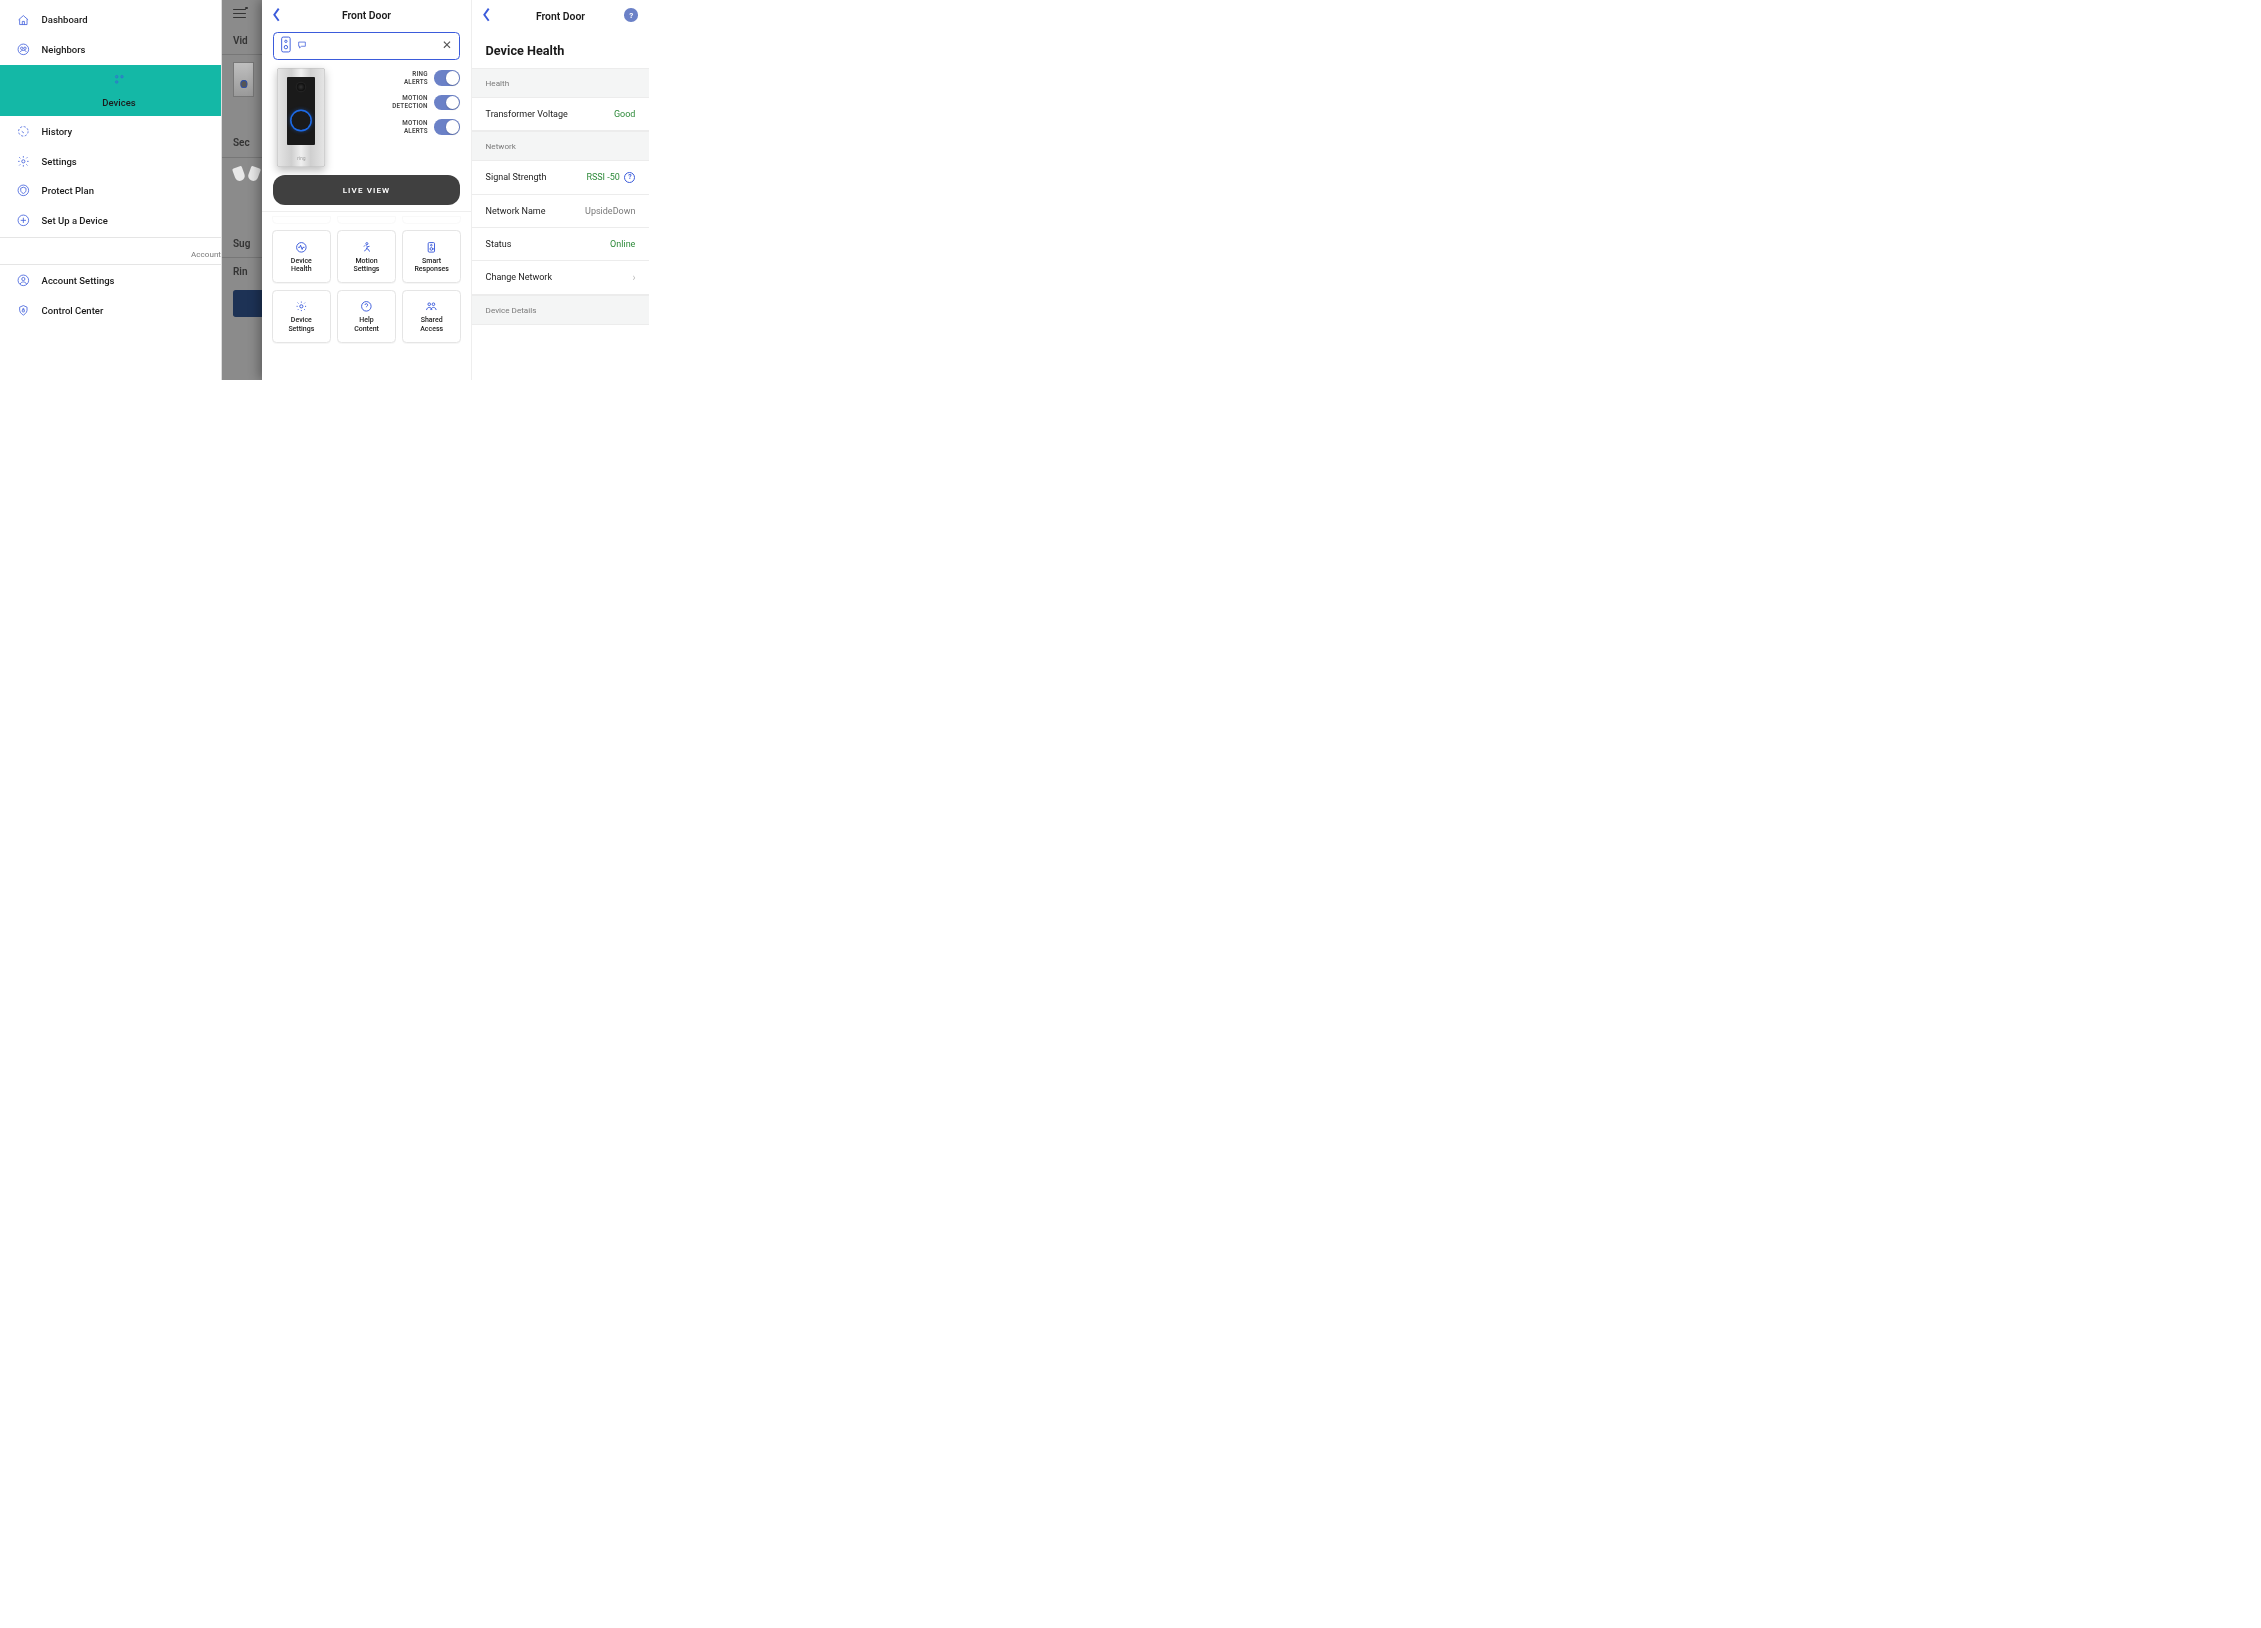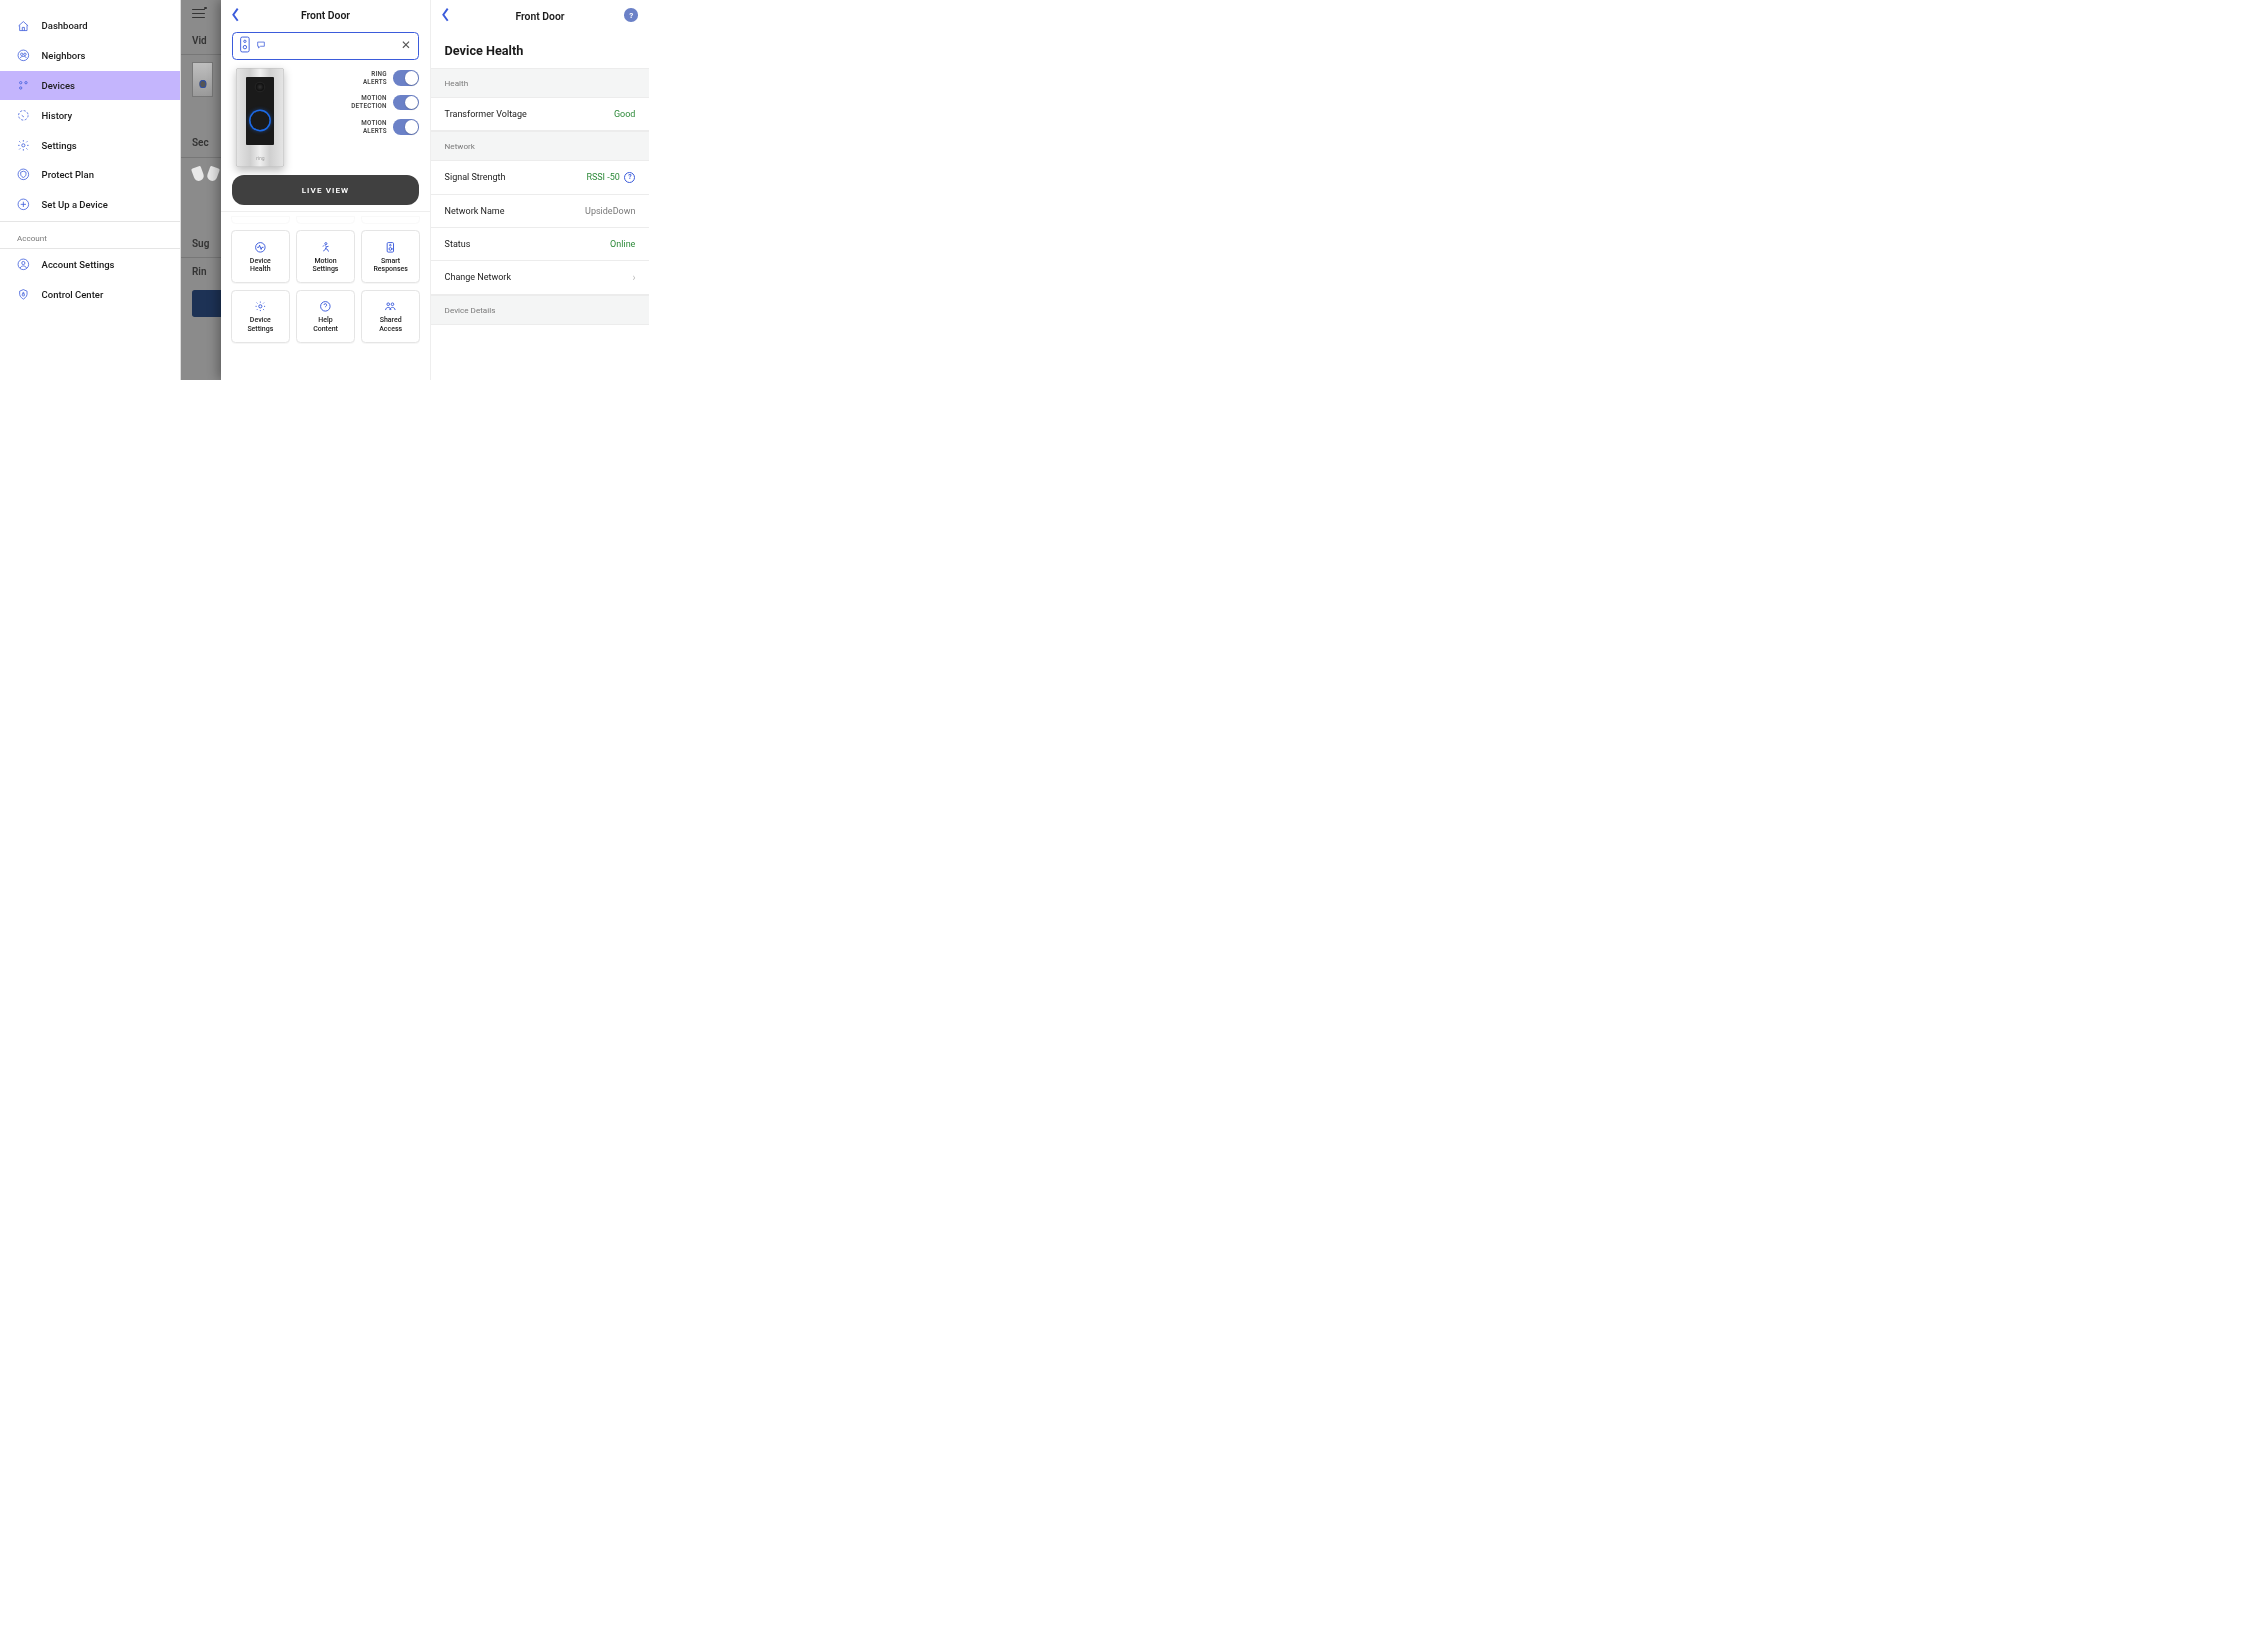--- a/index.html
+++ b/index.html
@@ -9,39 +9,40 @@
     background: #fff;
     color: #1b1b1b;
     display: flex;
     width: 649px;
     height: 380px;
     overflow: hidden;
   }
 
   
   .panel-sidebar {
-    width: 180px;
+    width: 221px;
     flex-shrink: 0;
     background: #fff;
     border-right: none;
     display: flex;
     flex-direction: column;
-    padding-top: 11px;
+    padding-top: 5px;
+    text-align: right;
   }
   .nav-item {
     display: flex;
     align-items: center;
     gap: 11px;
     padding: 8.1px 0 8.1px 17px;
     font-size: 9.5px;
     font-weight: 500;
     color: #1b1b1b;
     cursor: pointer;
   }
-  .nav-item.active { background: #c4b5fd; }
+  .nav-item.active { background: #14b8a6; flex-direction: column; }
   .nav-icon {
     width: 13.6px; height: 13.6px;
     display: flex; align-items: center; justify-content: center;
     color: #3b5bdb;
   }
   .nav-icon svg { width: 12.7px; height: 12.7px; stroke: #3b5bdb; stroke-width: 1.5; fill: none; }
   .sidebar-divider { border-top: 0.5px solid #e5e5e5; margin-top: 1.8px; }
   .section-label {
     font-size: 8.1px;
     color: #7a7a7a;

